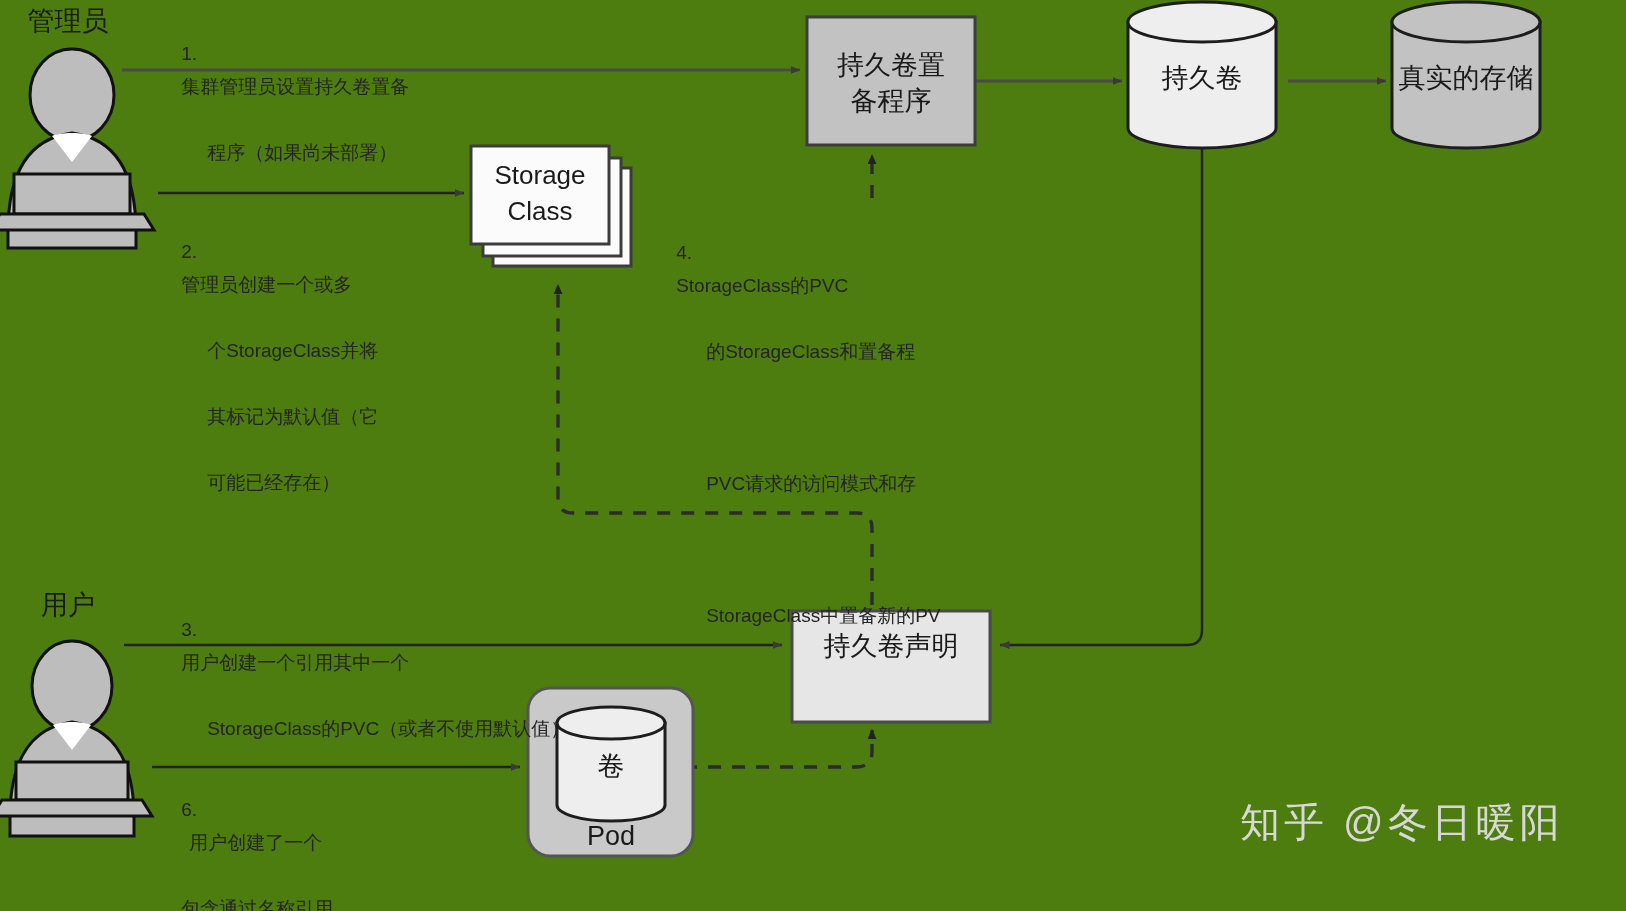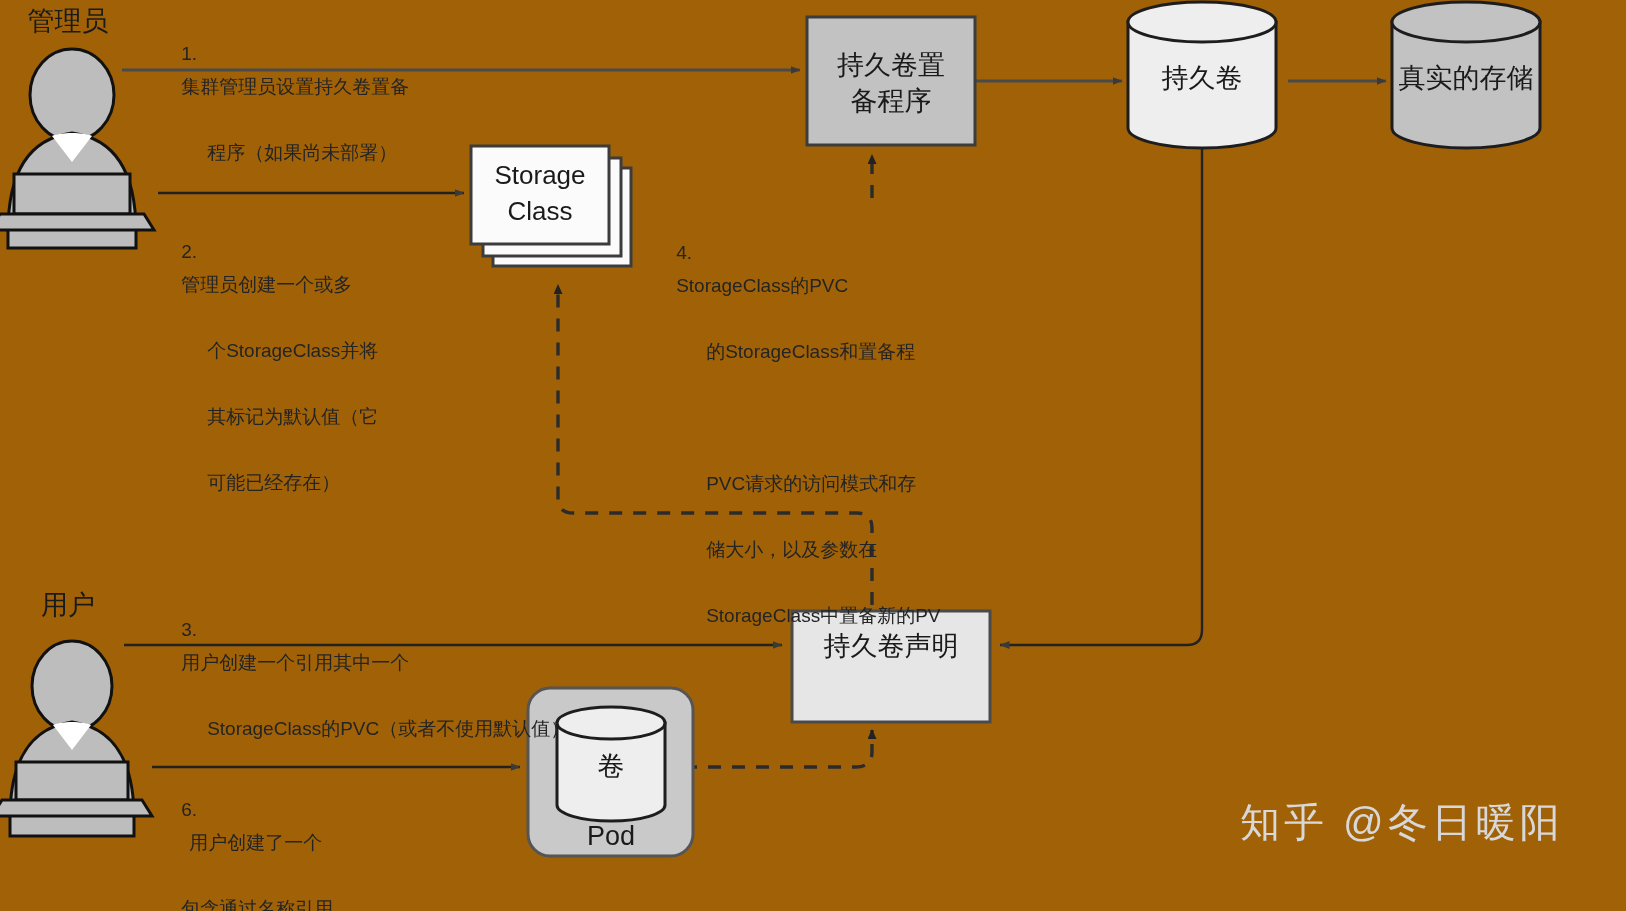--- a/index.html
+++ b/index.html
@@ -7,21 +7,21 @@
     padding: 0;
     background: #ffffff;
   }
   body {
     font-family: "Liberation Sans", "DejaVu Sans", sans-serif;
   }
   #stage {
     position: relative;
     width: 1626px;
     height: 911px;
-    background: #a16207;
+    background: #4d7c0f;
     overflow: hidden;
   }
   svg.diagram {
     position: absolute;
     left: 0;
     top: 0;
     width: 1626px;
     height: 911px;
   }
   .node-label {
@@ -223,21 +223,21 @@
     <span>用户创建一个引用其中一个</span><br>
     <span style="display:inline-block;width:26px"></span><span>StorageClass的PVC（或者不使用默认值）</span>
   </div>
 
   <div class="step-text" style="left:655px; top:203px;">
     <span>4.</span>
     <span>StorageClass的PVC</span><br>
     <span style="display:inline-block;width:30px"></span><span>的StorageClass和置备程</span><br>
     <span style="display:inline-block;width:30px"></span><br>
     <span style="display:inline-block;width:30px"></span><span>PVC请求的访问模式和存</span><br>
-    <span style="display:inline-block;width:30px"></span><span>储大小，以及参数在</span><br>
+    <span style="display:inline-block;width:30px"></span><br>
     <span style="display:inline-block;width:30px"></span><span>StorageClass中置备新的PV</span>
   </div>
 
 
   <div class="step-text" style="left:160px; top:760px;">
     <span>6.</span>
     <span style="display:inline-block;width:8px"></span><span>用户创建了一个</span><br>
     <span>包含通过名称引用</span><br>
     
   </div>

